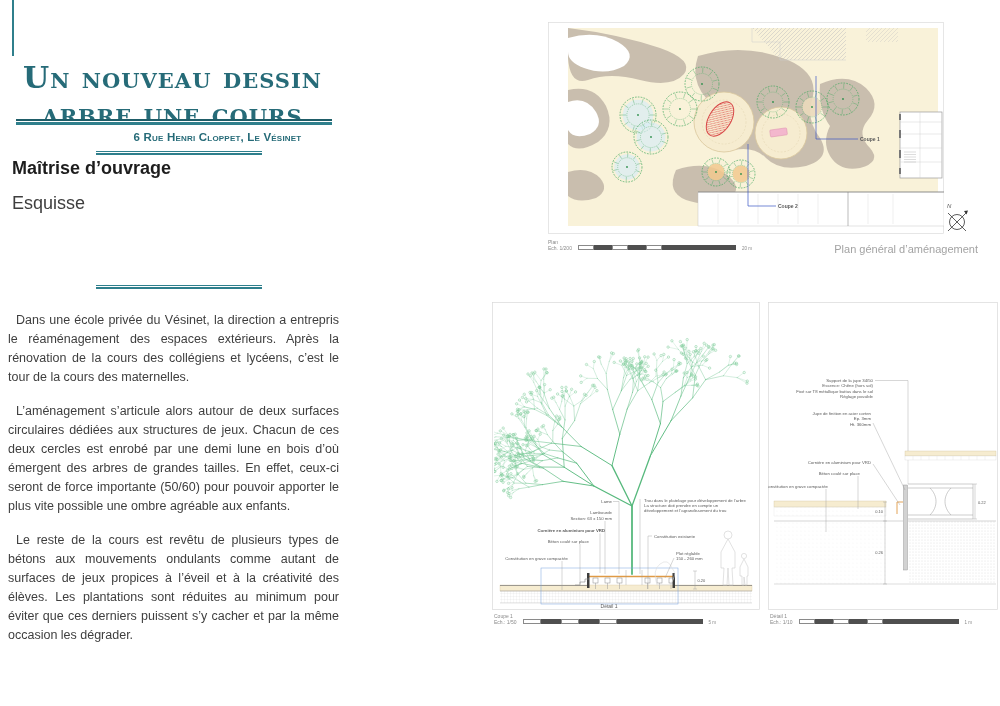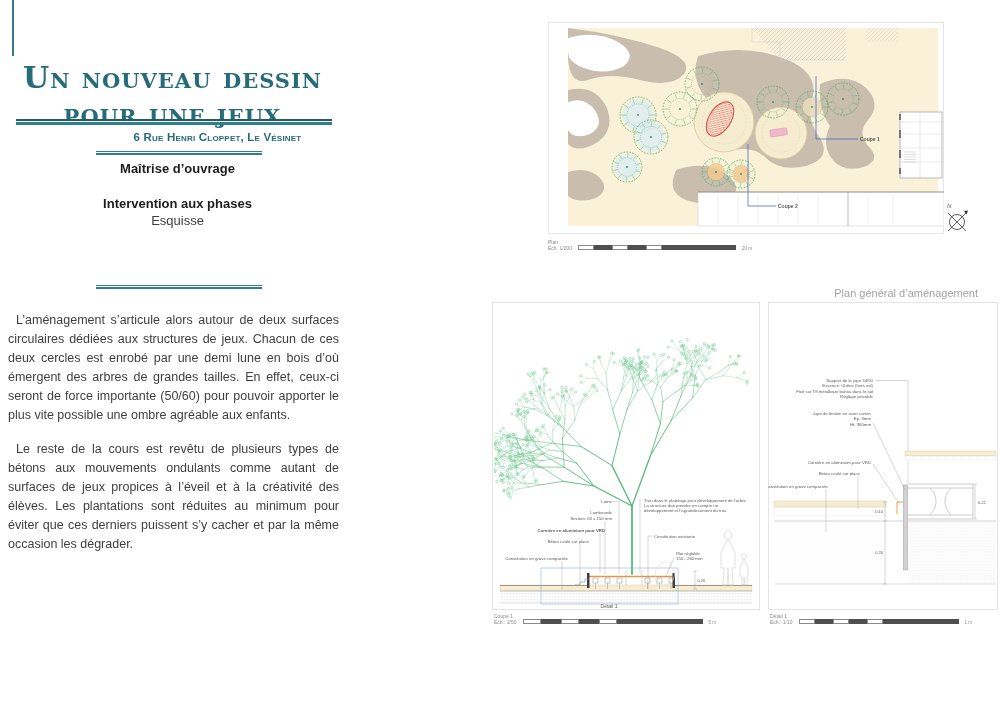--- a/index.html
+++ b/index.html
@@ -10,29 +10,29 @@
   .corner-mark{position:absolute;left:12px;top:0;width:2px;height:56px;background:#2f7f8c;}
   .title{position:absolute;left:15px;top:40px;width:315px;text-align:center;
          font-family:"DejaVu Serif",serif;font-variant:small-caps;font-weight:600;
          color:#266b78;font-size:30px;line-height:36px;letter-spacing:1px;}
   .rule-title{position:absolute;left:16px;top:119px;width:316px;height:6px;
          background:linear-gradient(#1f5d68 0 1.5px,#fff 1.5px 3px,#2f7f8c 3px 6px);}
   .address{position:absolute;left:0;top:131px;width:345px;text-align:center;
          font-variant:small-caps;font-weight:bold;font-size:11.5px;color:#266b78;letter-spacing:.2px;margin-left:45px;}
   .rule-short{position:absolute;left:96px;width:166px;height:4px;
          background:linear-gradient(#2f7f8c 0 1.2px,#fff 1.2px 2.4px,#2f7f8c 2.4px 4px);}
-  .infoblock{position:absolute;left:5px;top:160px;width:345px;text-align:center;font-size:13px;line-height:17px;}
+  .infoblock{position:absolute;left:12px;top:160px;width:345px;text-align:left;font-size:18px;line-height:17px;}
   .info-label{font-weight:bold;color:#1d1d1d;}
   .info-gap{height:18px;}
   .bodytext{position:absolute;left:8px;top:311px;width:331px;}
   .bodytext p{font-size:12.5px;line-height:19px;text-align:justify;text-indent:8px;
          margin:0 0 15px 0;color:#3e3e3e;}
   
   .fig{position:absolute;background:#fff;}
-  .caption{position:absolute;font-size:11px;color:#a3a3a3;margin-top:44px;}
+  .caption{position:absolute;font-size:11px;color:#a3a3a3;}
   .scale-row{position:absolute;display:flex;align-items:flex-end;gap:6px;}
   .scale-meta{font-size:5px;line-height:6px;color:#8a8a8a;white-space:nowrap;}
   .sbar{display:flex;align-items:center;margin-bottom:1px;}
   .seg{height:3.5px;display:inline-block;}
   .seg.w{background:#fff;border:0.5px solid #8a8a8a;}
   .seg.d{background:#4f4f4f;border:0.5px solid #4f4f4f;}
   .sbar-end{font-size:4.5px;color:#8a8a8a;margin-bottom:0;white-space:nowrap;}
   svg{font-family:"Liberation Sans",sans-serif;}
   svg text{fill:#5a5a5a;}
   
@@ -43,35 +43,35 @@
 </style>
 </head>
 <body>
 
 <div class="page">
 
   <div class="corner-mark"></div>
 
   <h1 class="title">
     <span>Un nouveau dessin</span><br>
-    <span>pour une jeux</span>
+    <span>arbre une cours</span>
   </h1>
   <div class="rule-title"></div>
   <div class="address">6 Rue Henri Cloppet, Le Vésinet</div>
   <div class="rule-short" style="top:151px;"></div>
 
   <div class="infoblock">
     <div class="info-label">Maîtrise d’ouvrage</div>
     <div class="info-gap"></div>
-    <div class="info-label">Intervention aux phases</div>
     <div>Esquisse</div>
   </div>
   <div class="rule-short" style="top:285px;"></div>
 
   <div class="bodytext">
+    <p>Dans une école privée du Vésinet, la direction a entrepris le réaménagement des espaces extérieurs. Après la rénovation de la cours des collégiens et lycéens, c’est le tour de la cours des maternelles.</p>
     <p>L’aménagement s’articule alors autour de deux surfaces circulaires dédiées aux structures de jeux. Chacun de ces deux cercles est enrobé par une demi lune en bois d’où émergent des arbres de grandes tailles. En effet, ceux-ci seront de force importante (50/60) pour pouvoir apporter le plus vite possible une ombre agréable aux enfants.</p>
     <p>Le reste de la cours est revêtu de plusieurs types de bétons aux mouvements ondulants comme autant de surfaces de jeux propices à l’éveil et à la créativité des élèves. Les plantations sont réduites au minimum pour éviter que ces derniers puissent s’y cacher et par la même occasion les dégrader.</p>
   </div>
 
   <div class="fig" style="left:548px;top:22px;width:396px;height:212px;">
     <svg viewBox="0 0 396 212" width="396" height="212">
       <defs>
         <pattern id="ghatch" width="4" height="4" patternUnits="userSpaceOnUse">
           <path d="M0 4 L4 0" stroke="#bfbfbf" stroke-width="0.5"></path>
         </pattern>

